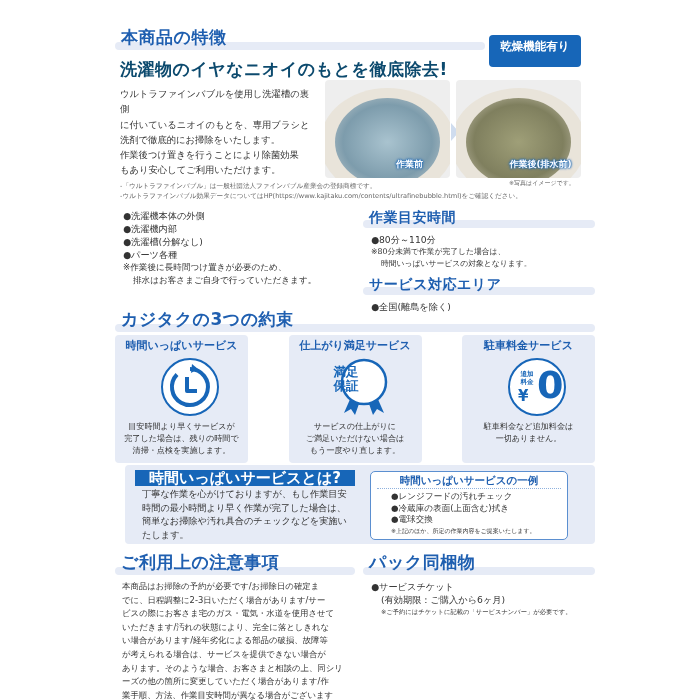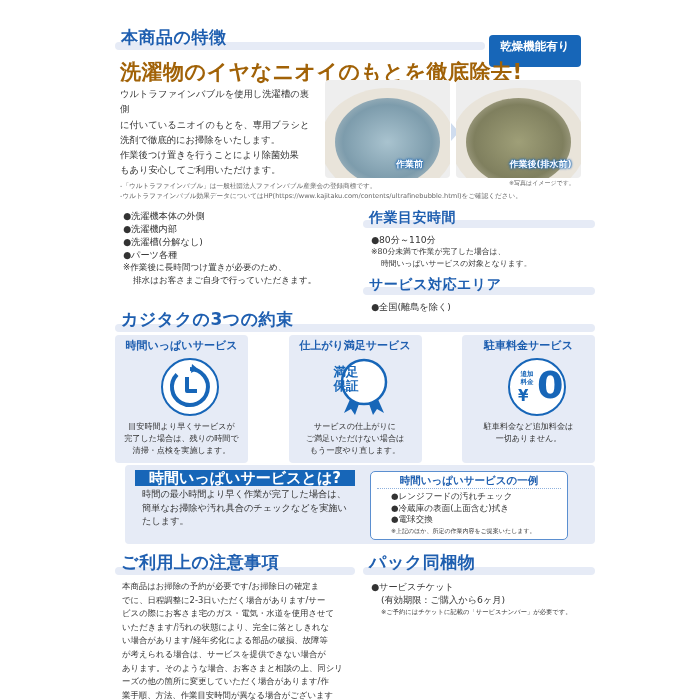--- a/index.html
+++ b/index.html
@@ -10,21 +10,21 @@
 
   
   .sec-head { position: relative; height: 24px; }
   .sec-head .bar { position: absolute; left: 0; right: 0; bottom: 2px; height: 8px; background: #e6ebf6; border-radius: 4px; }
   .sec-head .ttl { position: absolute; left: 6px; bottom: 3px; font-weight: bold; color: #1f5fb0; font-size: 14px; letter-spacing: 0.5px; }
   .sec-head.big .ttl { font-size: 17px; }
 
   
   .feature-title { position: absolute; left: 0; top: 0; width: 370px; text-align: center; }
   .dry-badge { position: absolute; left: 374px; top: 7px; width: 92px; height: 32px; background: #1766b8; color: #fff; font-size: 11.5px; border-radius: 4px; text-align: center; line-height: 22px; font-weight: bold; }
-  .headline { position: absolute; left: 5px; top: 30px; font-size: 21px; font-weight: bold; color: #a16207; letter-spacing: 0.5px; white-space: nowrap; }
+  .headline { position: absolute; left: 5px; top: 30px; font-size: 17px; font-weight: bold; color: #0c4a6e; letter-spacing: 0.5px; white-space: nowrap; }
   .feature-body { position: absolute; left: 5px; top: 58px; width: 195px; font-size: 9.3px; line-height: 15.3px; color: #333; }
   .photo { position: absolute; top: 52px; width: 125px; height: 98px; border-radius: 4px; overflow: hidden; background: #eee; }
   .photo.before { left: 210px; }
   .photo.after { left: 341px; }
   .photo .rim { position: absolute; left: -5px; top: 8px; width: 135px; height: 110px; border-radius: 50%; background: #e9e4da; }
   .photo .tub { position: absolute; left: 10px; top: 18px; width: 105px; height: 88px; border-radius: 50%; }
   .photo.before .tub { background: radial-gradient(ellipse at center, #a9c3cf 0%, #7d9cac 60%, #c7cfd1 100%); }
   .photo.after .tub { background: radial-gradient(ellipse at center, #9f9f78 0%, #7f7f5e 60%, #d0cbb8 100%); }
   .photo .cap { position: absolute; bottom: 7px; left: 0; right: 0; text-align: center; color: #fff; font-weight: bold; font-size: 9px; text-shadow: 0 0 2px #1766b8, 0 0 2px #1766b8, 0 0 3px #1766b8; padding-left: 44px; }
   .arrow-right { position: absolute; left: 336px; top: 95px; width: 0; height: 0; border-top: 9px solid transparent; border-bottom: 9px solid transparent; border-left: 8px solid #cfdcee; }
@@ -181,20 +181,21 @@
       <div class="cbody">
         <div>駐車料金など追加料金は</div>
         <div>一切ありません。</div>
       </div>
     </div>
   </div>
 
   <div class="whatis">
     <div class="whatis-pill">時間いっぱいサービスとは?</div>
     <div class="whatis-body">
+      <div>丁寧な作業を心がけておりますが、もし作業目安</div>
       <div>時間の最小時間より早く作業が完了した場合は、</div>
       <div>簡単なお掃除や汚れ具合のチェックなどを実施い</div>
       <div>たします。</div>
     </div>
     <div class="example-box">
       <div class="example-title">時間いっぱいサービスの一例</div>
       <div class="example-rule"></div>
       <div class="example-list">
         <div>●レンジフードの汚れチェック</div>
         <div>●冷蔵庫の表面(上面含む)拭き</div>

